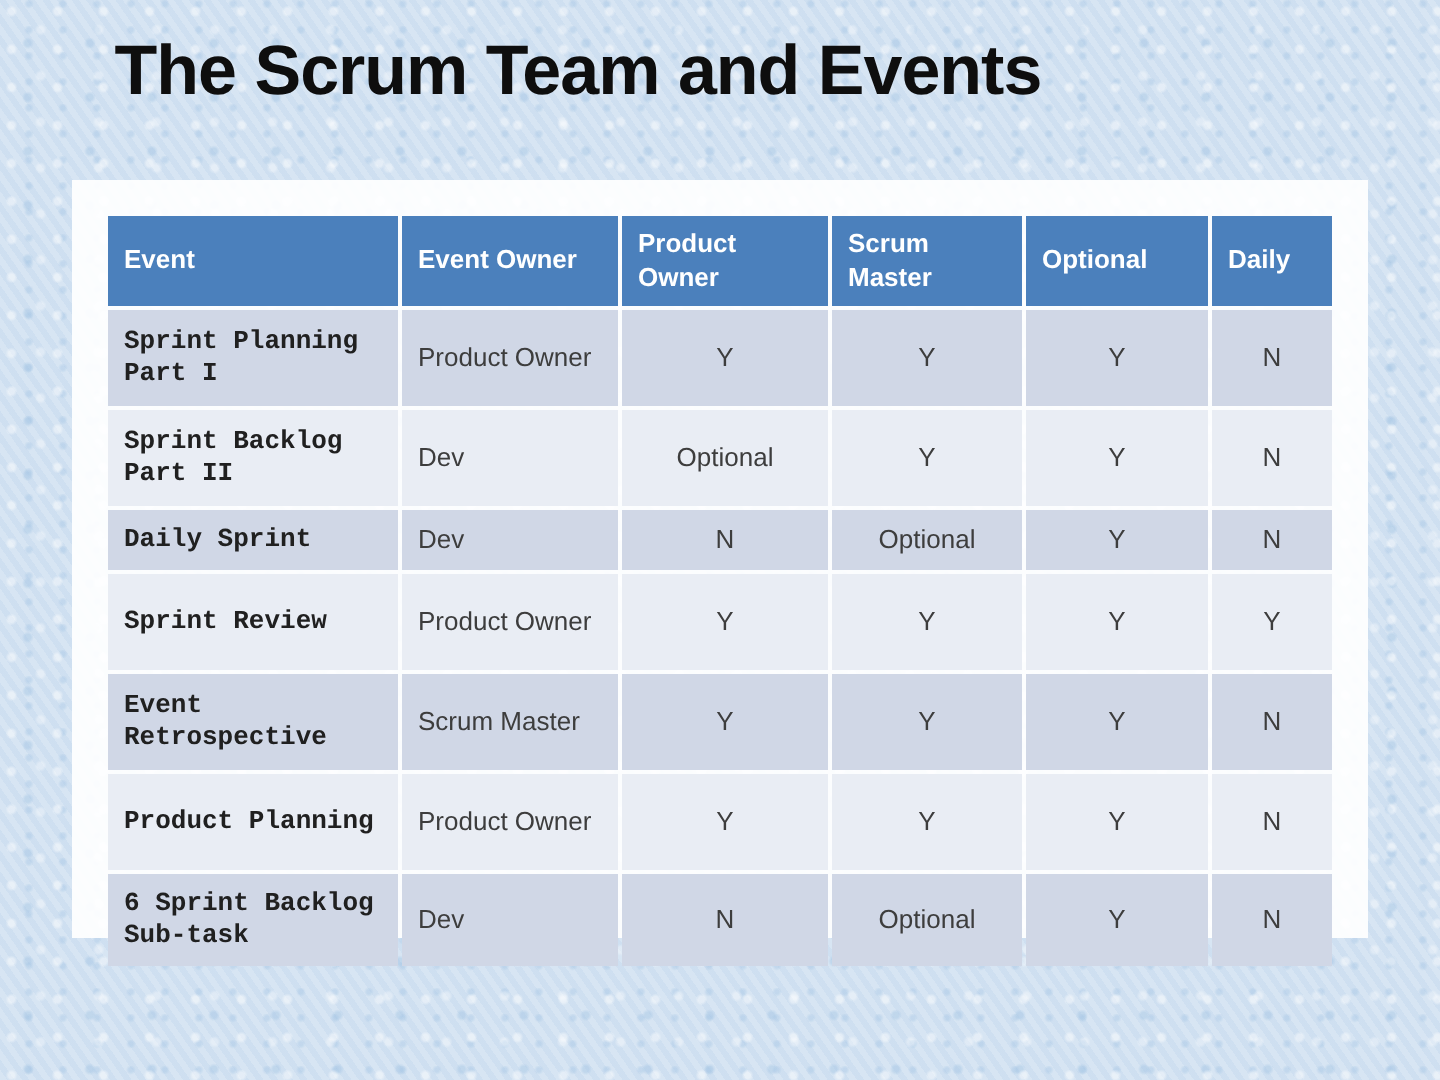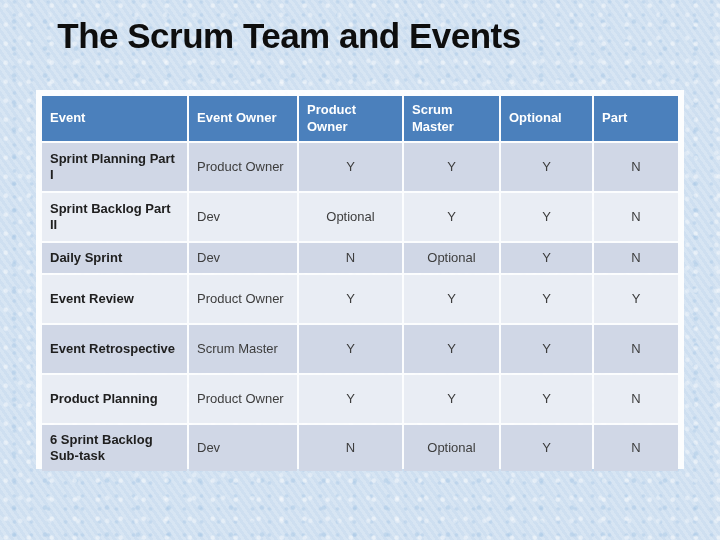--- a/index.html
+++ b/index.html
@@ -34,21 +34,21 @@
     font-size:35px;
     font-weight:bold;
     letter-spacing:-0.5px;
     color:var(--title-color);
   }
   .scrum-table{
     position:absolute;
     left:36px;top:90px;
     width:648px;height:379px;
     box-sizing:border-box;
-    padding:6px;
+    padding:18px;
     display:grid;
     grid-template-columns:145px 108px 103px 95px 91px 1fr;
     grid-template-rows:45px 48px 48px 30px 48px 48px 48px 46px;
     gap:2px;
     background:rgba(255,255,255,0.92);
   }
   .scrum-table .row{display:contents;}
   .cell{
     display:flex;
     align-items:center;
@@ -62,20 +62,21 @@
     color:#ffffff;
     font-weight:bold;
     padding:0 4px 0 8px;
     justify-content:flex-start;
   }
   .cell.ev{
     font-weight:bold;
     color:var(--label-color);
     padding:0 6px 0 8px;
     justify-content:flex-start;
+    font-family:Liberation Mono, monospace;
   }
   .cell.ow{
     padding:0 6px 0 8px;
     justify-content:flex-start;
   }
   .cell.val{
     justify-content:center;
     text-align:center;
   }
   .row.dark .cell:not(.th){background:var(--band-dark);}
@@ -86,21 +87,21 @@
 
 <div class="slide-title">The Scrum Team and Events</div>
 
 <div class="scrum-table">
   <div class="row">
     <div class="cell th">Event</div>
     <div class="cell th">Event Owner</div>
     <div class="cell th">Product Owner</div>
     <div class="cell th">Scrum Master</div>
     <div class="cell th">Optional</div>
-    <div class="cell th">Part</div>
+    <div class="cell th">Daily</div>
   </div>
 
   <div class="row dark">
     <div class="cell ev">Sprint Planning Part I</div>
     <div class="cell ow">Product Owner</div>
     <div class="cell val">Y</div>
     <div class="cell val">Y</div>
     <div class="cell val">Y</div>
     <div class="cell val">N</div>
   </div>
@@ -117,21 +118,21 @@
   <div class="row dark">
     <div class="cell ev">Daily Sprint</div>
     <div class="cell ow">Dev</div>
     <div class="cell val">N</div>
     <div class="cell val">Optional</div>
     <div class="cell val">Y</div>
     <div class="cell val">N</div>
   </div>
 
   <div class="row light">
-    <div class="cell ev">Event Review</div>
+    <div class="cell ev">Sprint Review</div>
     <div class="cell ow">Product Owner</div>
     <div class="cell val">Y</div>
     <div class="cell val">Y</div>
     <div class="cell val">Y</div>
     <div class="cell val">Y</div>
   </div>
 
   <div class="row dark">
     <div class="cell ev">Event Retrospective</div>
     <div class="cell ow">Scrum Master</div>

